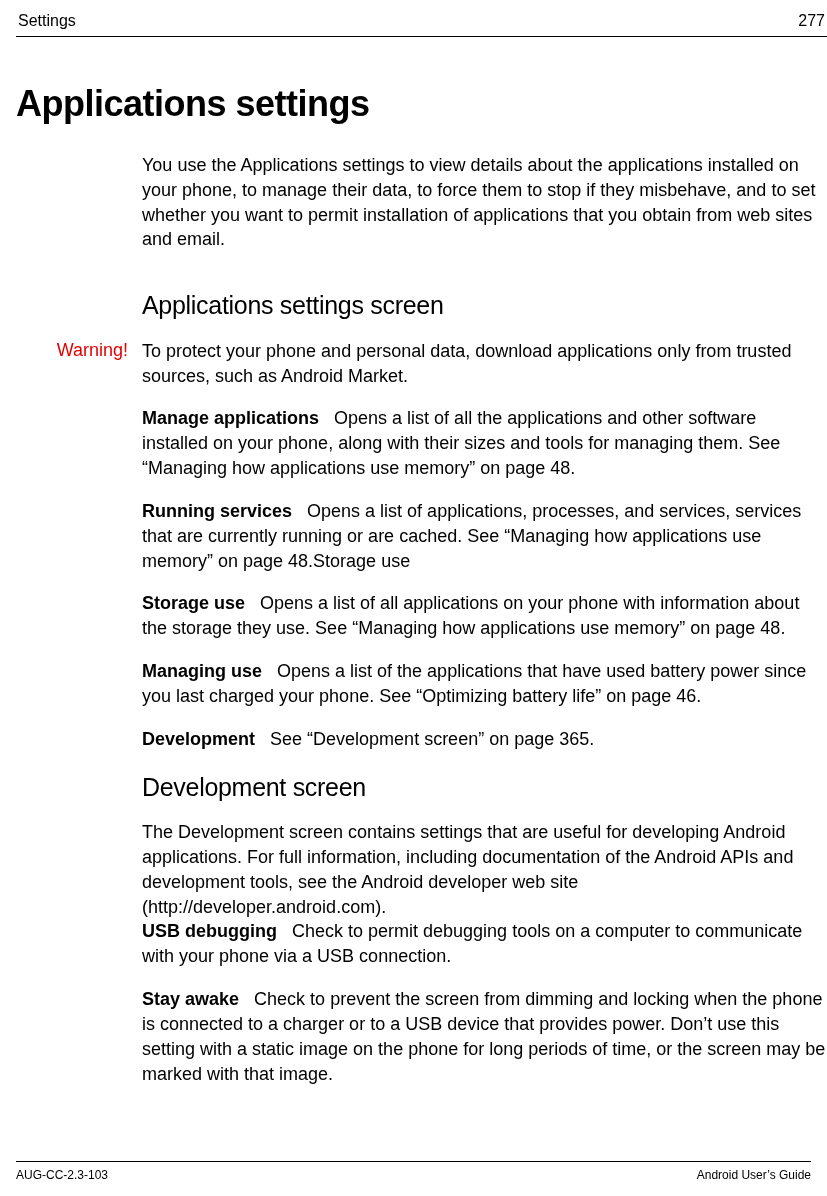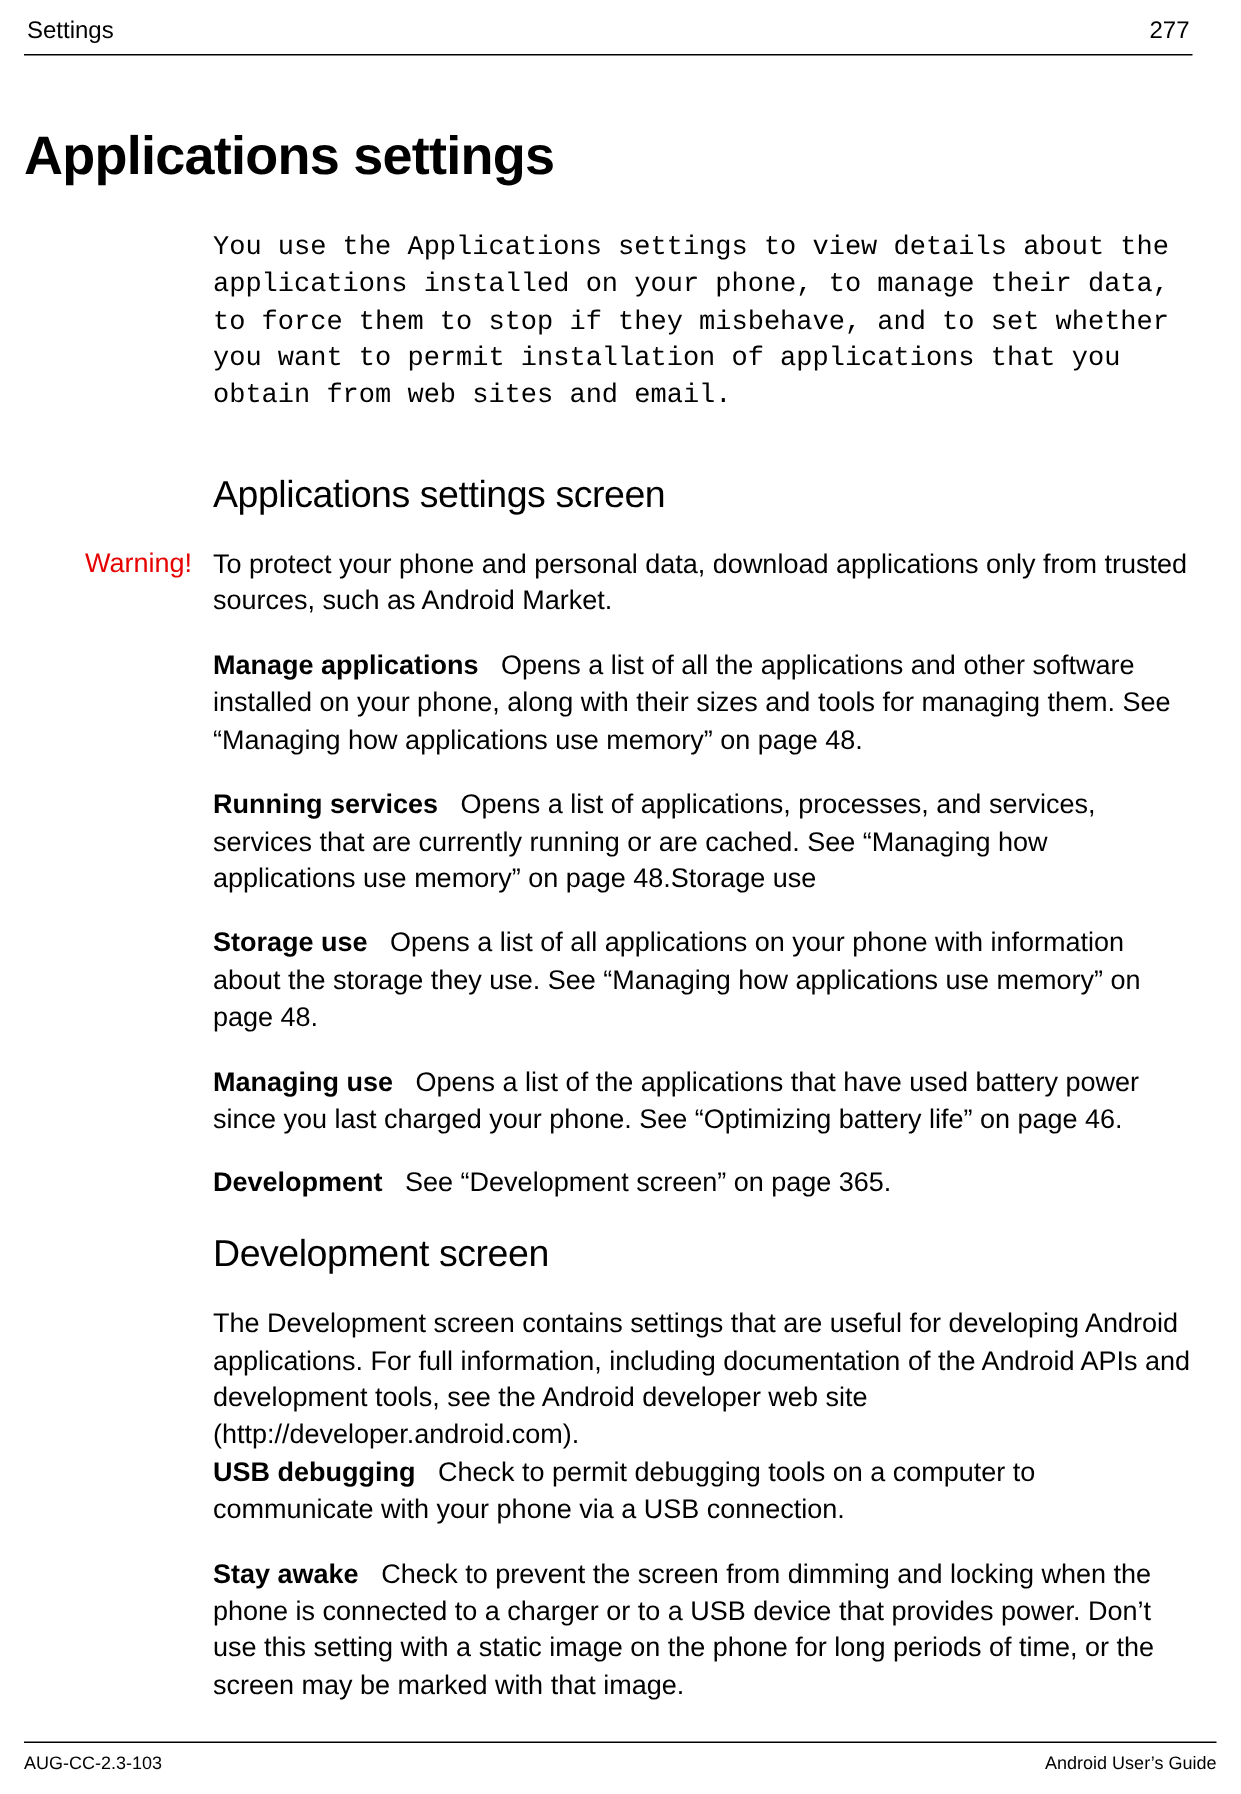--- a/index.html
+++ b/index.html
@@ -8,21 +8,21 @@
     font-family: Arial, Helvetica, sans-serif;
     color: #000;
     background: #fff;
     position: relative;
     padding: 0;
   }
   .page {
     width: 827px;
     height: 1196px;
     position: relative;
-    padding: 12px 32px 0 16px;
+    padding: 12px 0 0 16px;
   }
   .header-row {
     display: flex;
     justify-content: space-between;
     font-size: 16px;
     color: #000;
     padding: 0 2px 4px 2px;
   }
   .hr {
     border: none;
@@ -48,21 +48,20 @@
     font-size: 18px;
     padding-top: 1px;
   }
   .right-col {
     font-size: 18px;
     line-height: 1.38;
     color: #000;
   }
   .intro {
     margin-bottom: 36px;
-    font-family: Liberation Mono, monospace;
   }
   .h2 {
     font-size: 25px;
     font-weight: 400;
     margin-bottom: 16px;
     letter-spacing: -0.3px;
   }
   .h2.gap-top { margin-top: 10px; }
   .setting {
     margin-bottom: 18px;

